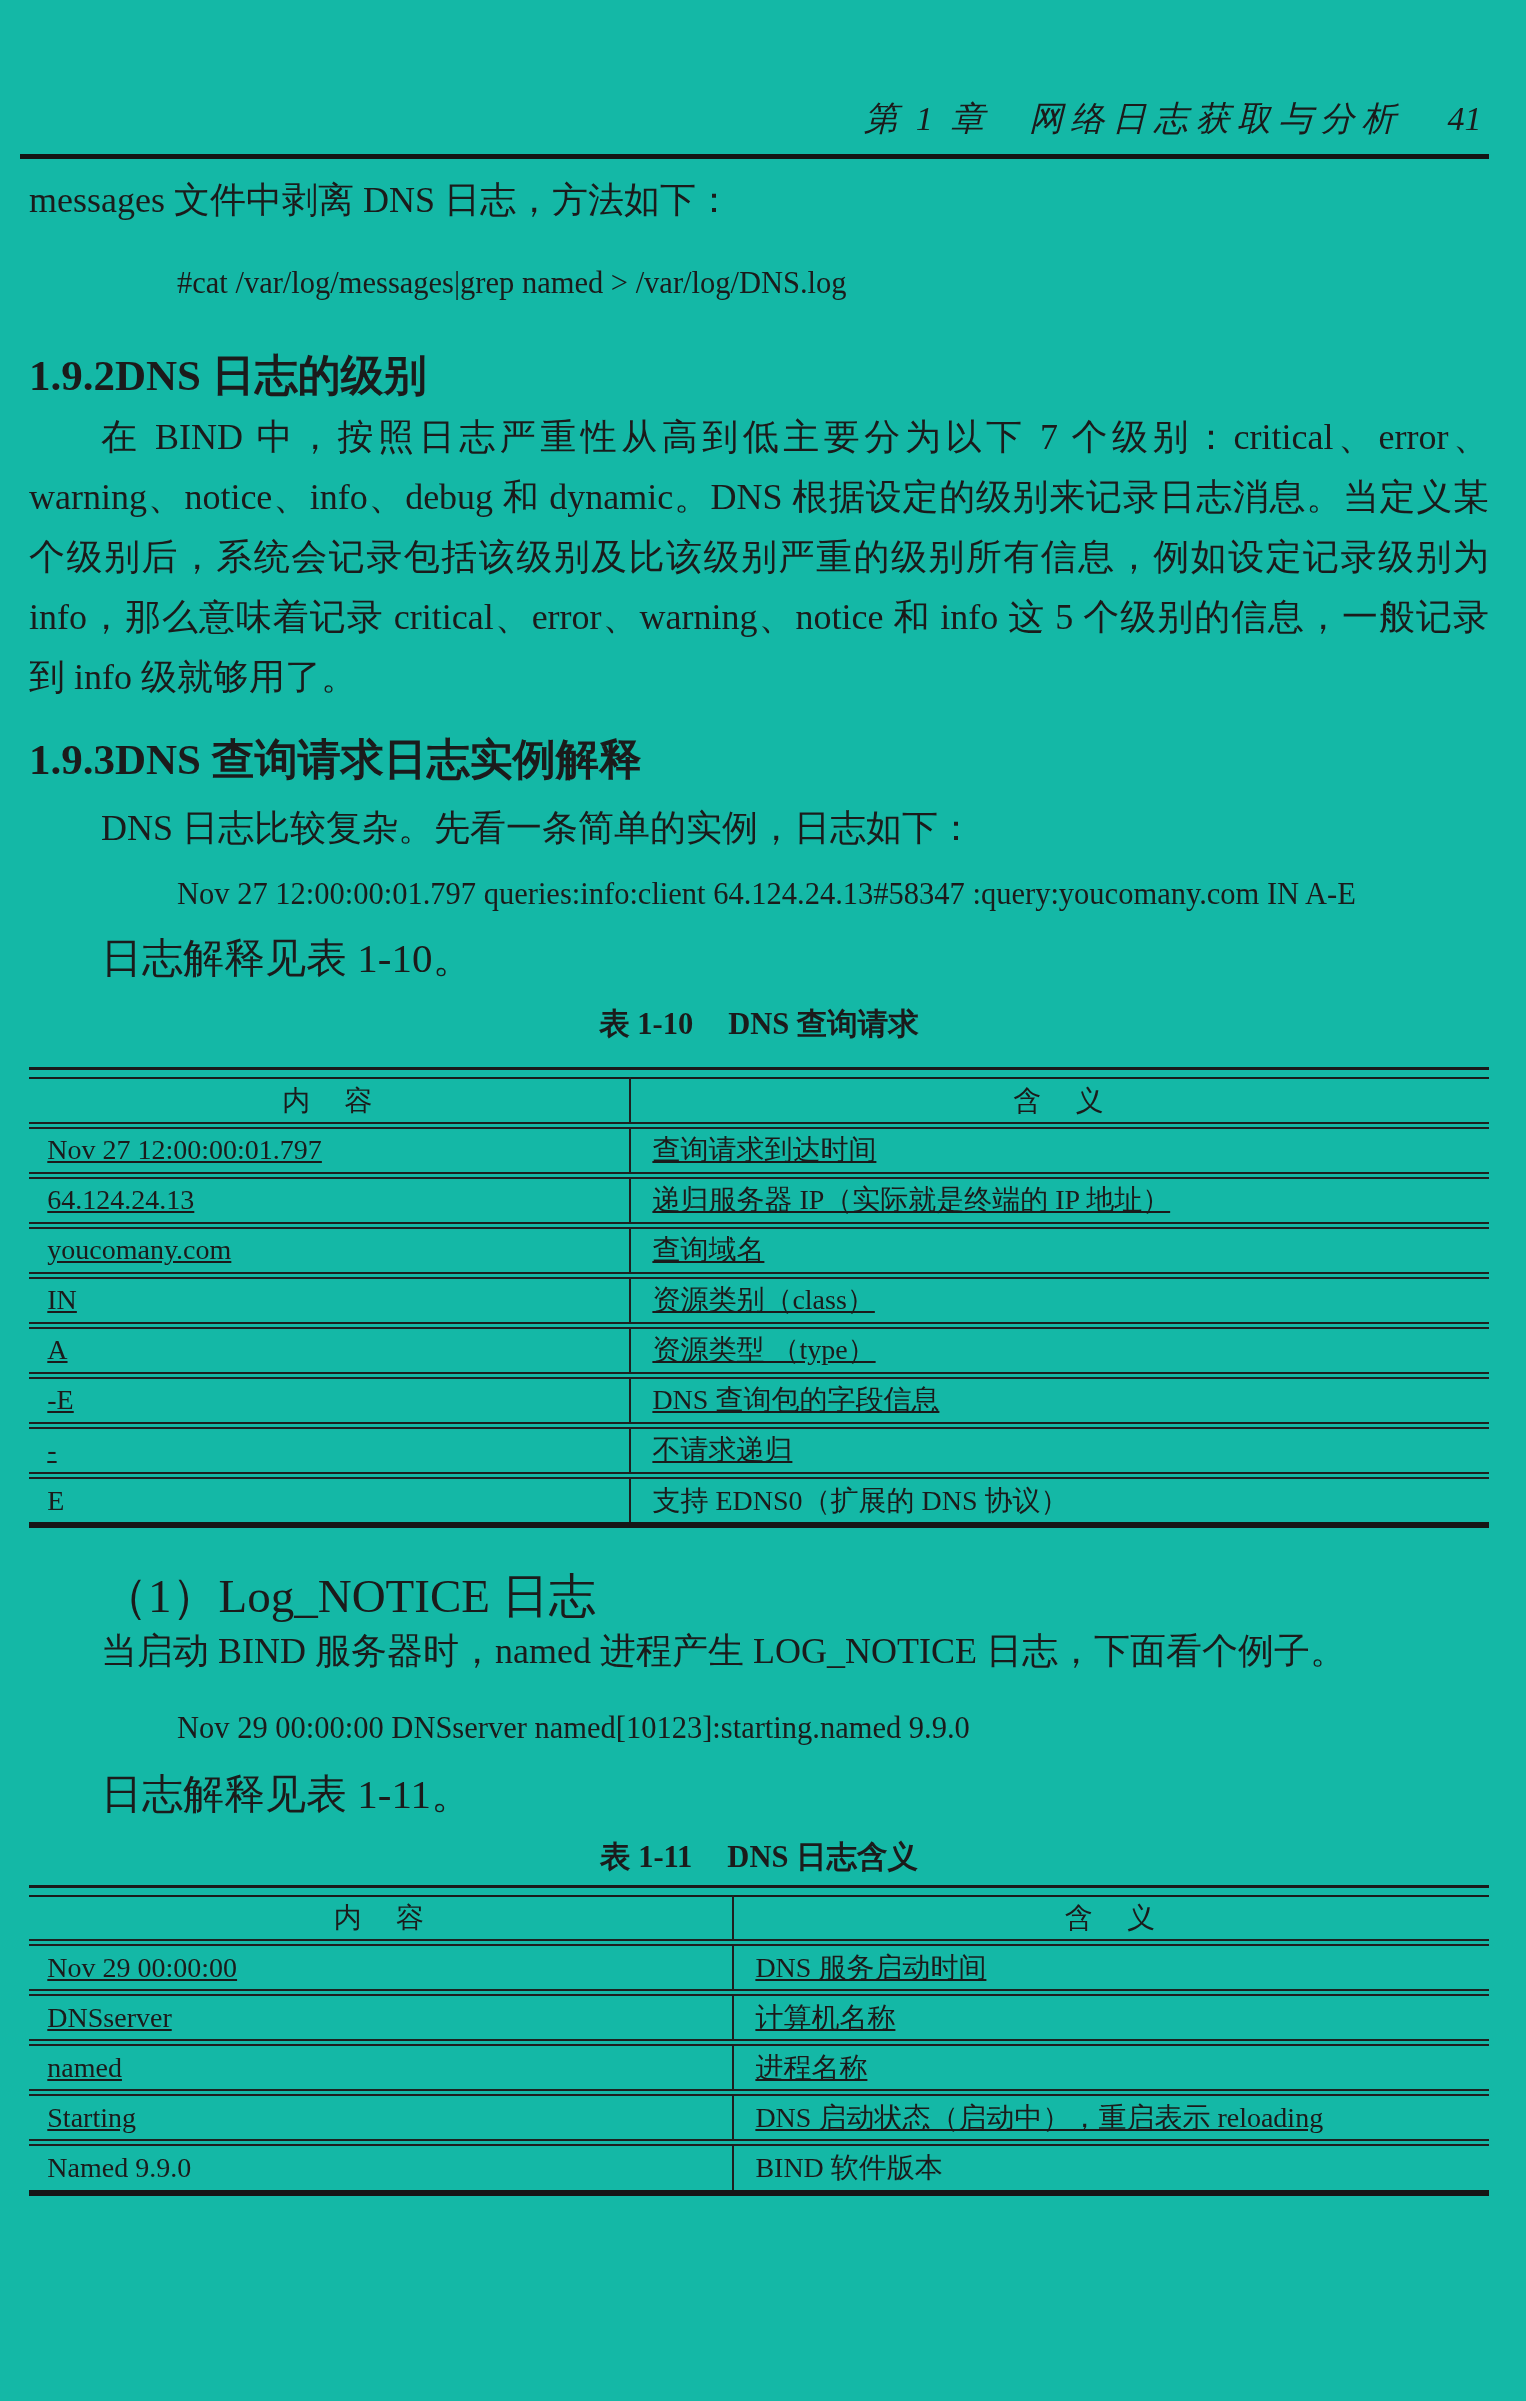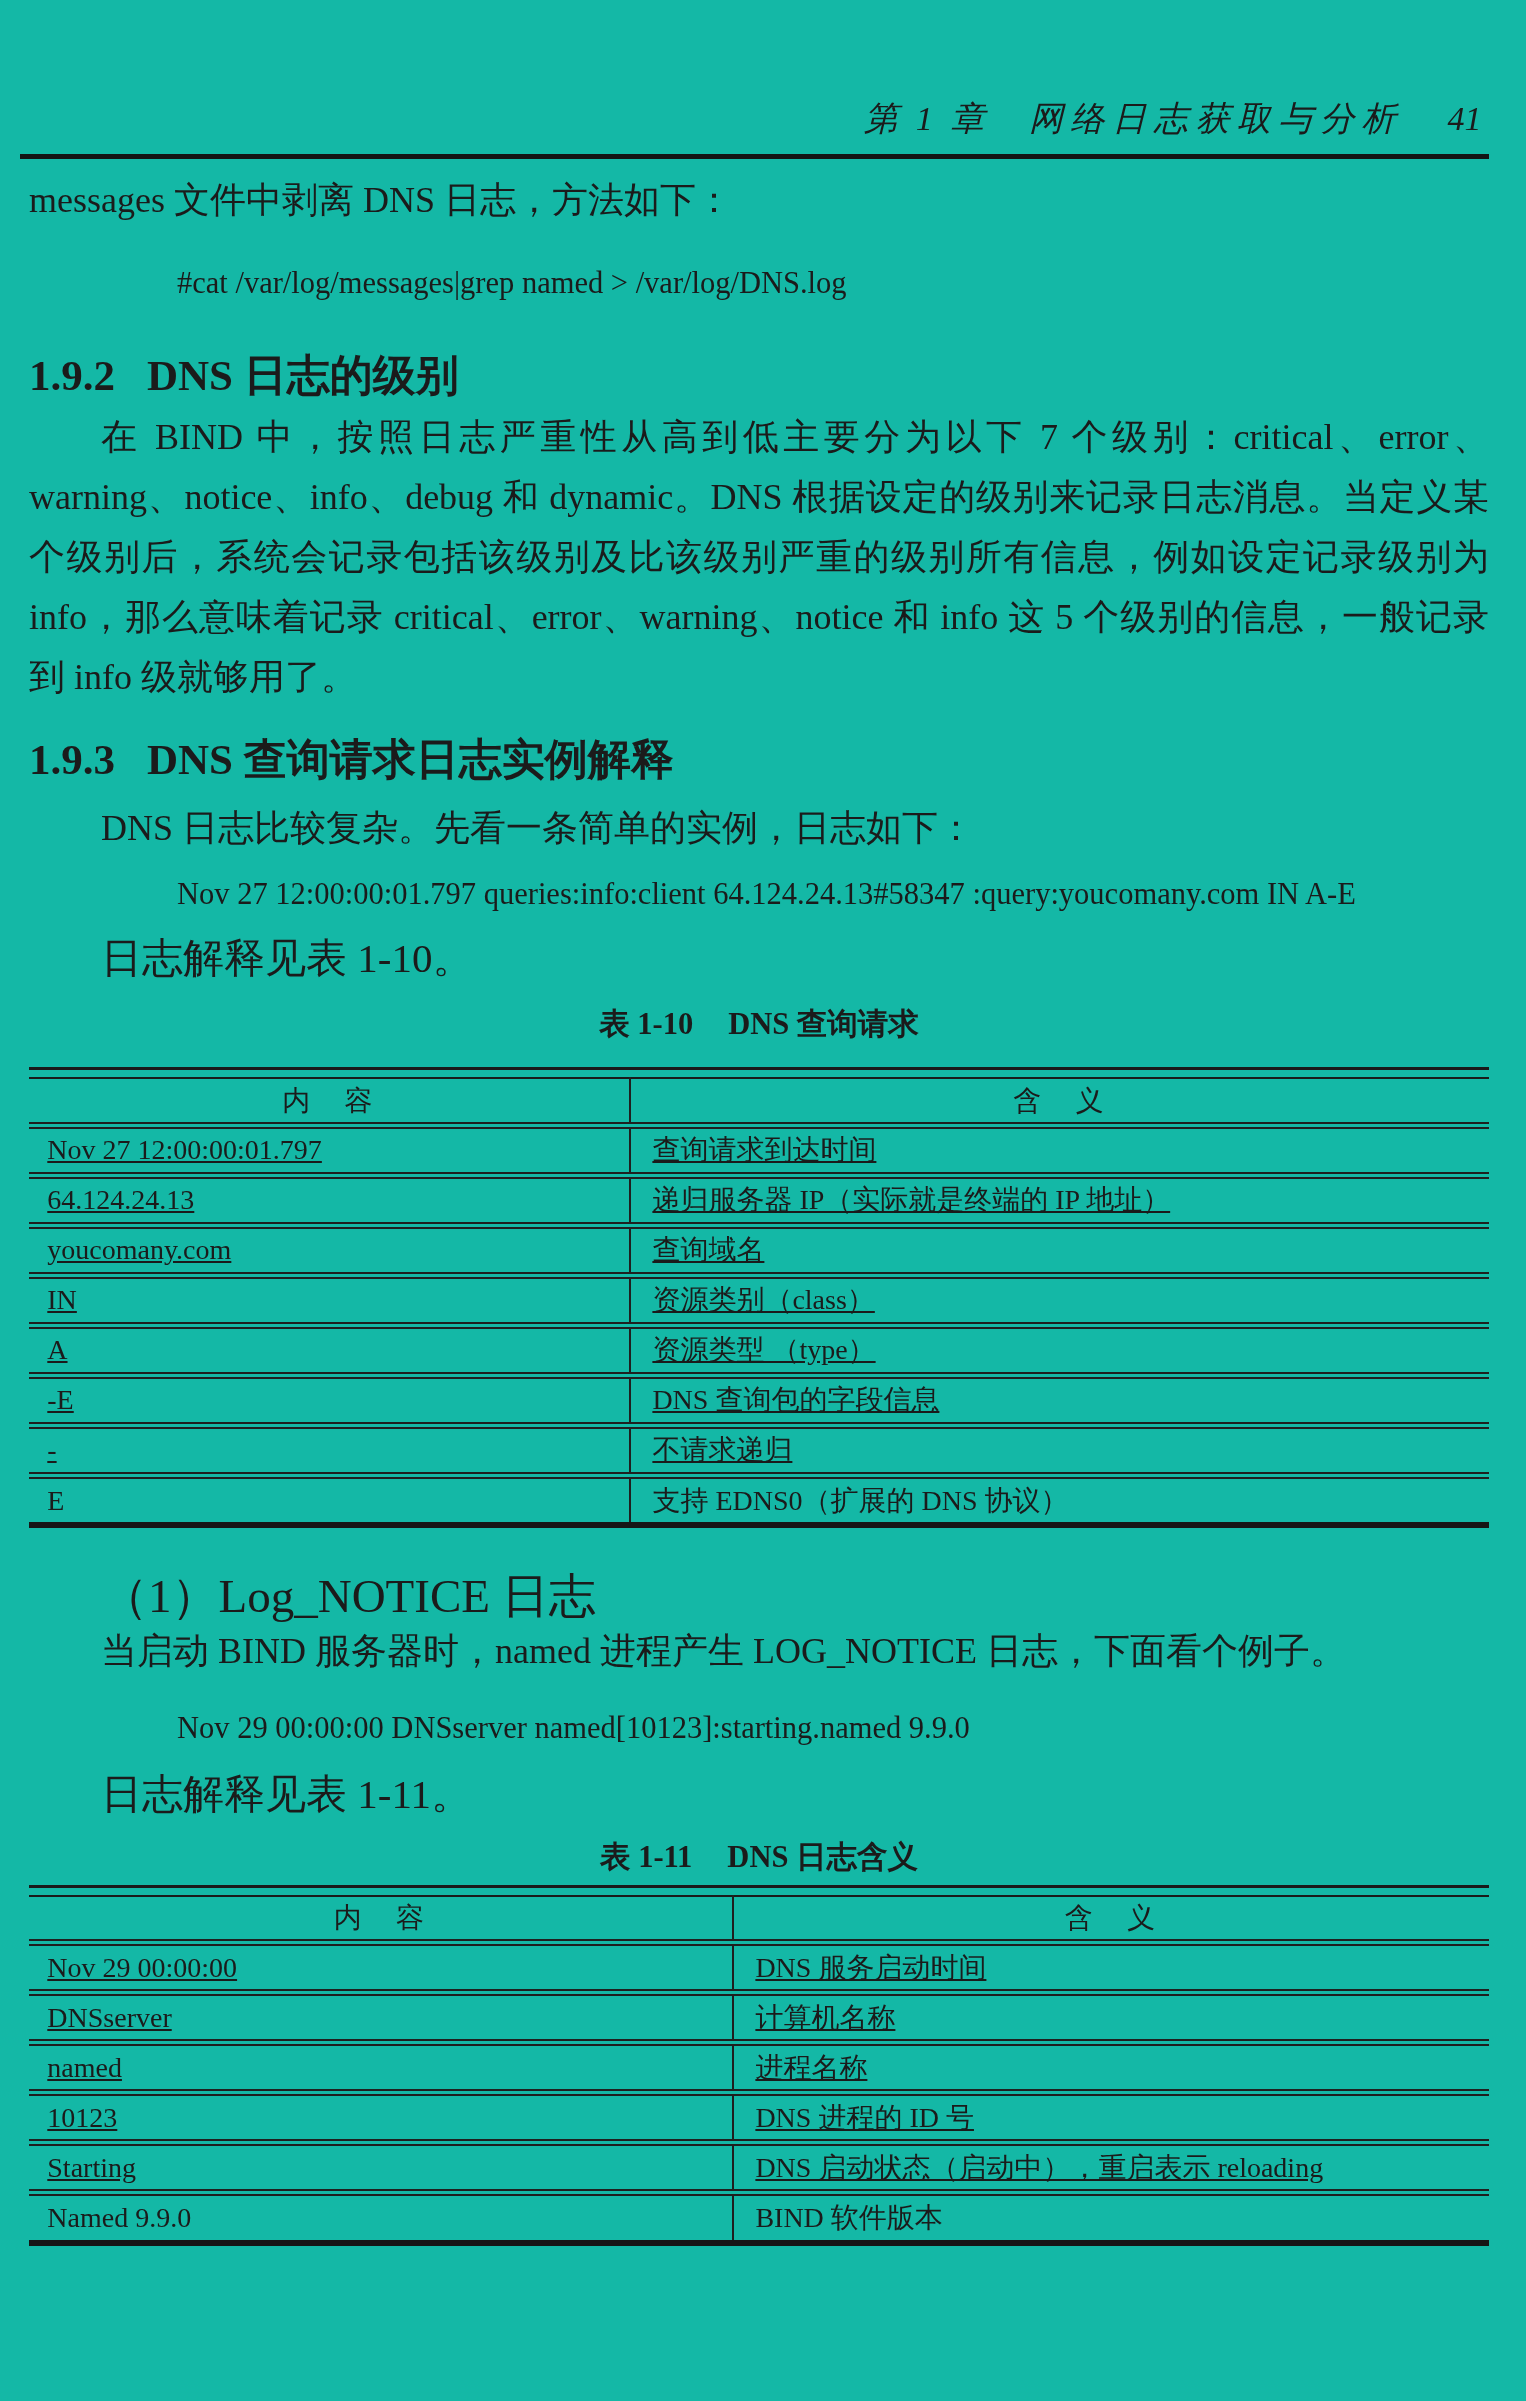--- a/index.html
+++ b/index.html
@@ -31,21 +31,21 @@
   }
   
   .intro { font-size:36px; line-height:47px; margin-top:18px; }
   .code  { font-size:30.5px; line-height:38px; margin-left:148px; white-space:nowrap; }
   .code.c1 { margin-top:40px; }
   .code.c2 { margin-top:21.4px; }
   .code.c3 { margin-top:27.5px; }
   h2.sec { font-size:43px; line-height:53px; font-weight:bold; white-space:nowrap; }
   h2.s192 { margin-top:47px; }
   h2.s193 { margin-top:26px; }
-  h2.sec .num { margin-right:32px; }
+  h2.sec .num { }
   .para { margin-top:4.6px; }
   .jl { font-size:36px; line-height:60px; text-align:justify; text-align-last:justify; white-space:nowrap; }
   .jl.first { padding-left:72px; }
   .jl.last { text-align:left; text-align-last:left; white-space:nowrap; }
   .lead { font-size:36px; line-height:49px; margin-top:18.3px; padding-left:72px; }
   .tref { font-size:41px; line-height:49px; margin-top:21.4px; padding-left:72px; }
   .tref.r2 { margin-top:23px; }
   .sublabel { font-size:47px; line-height:50px; margin-top:43px; padding-left:72px; }
   .subtext  { font-size:36px; line-height:60px; padding-left:72px; }
   
@@ -183,24 +183,20 @@
           </tr>
         <tr class="sep">
             <td class="c0">DNSserver</td>
             <td class="c1">计算机名称</td>
           </tr>
         <tr class="sep">
             <td class="c0">named</td>
             <td class="c1">进程名称</td>
           </tr>
         <tr class="sep">
-            <td class="c0">10123</td>
-            <td class="c1">DNS 进程的 ID 号</td>
-          </tr>
-        <tr class="sep">
             <td class="c0">Starting</td>
             <td class="c1">DNS 启动状态（启动中），重启表示 reloading</td>
           </tr>
         <tr>
             <td class="c0">Named 9.9.0</td>
             <td class="c1">BIND 软件版本</td>
           </tr>
       </tbody>
     </table>
   </div>

